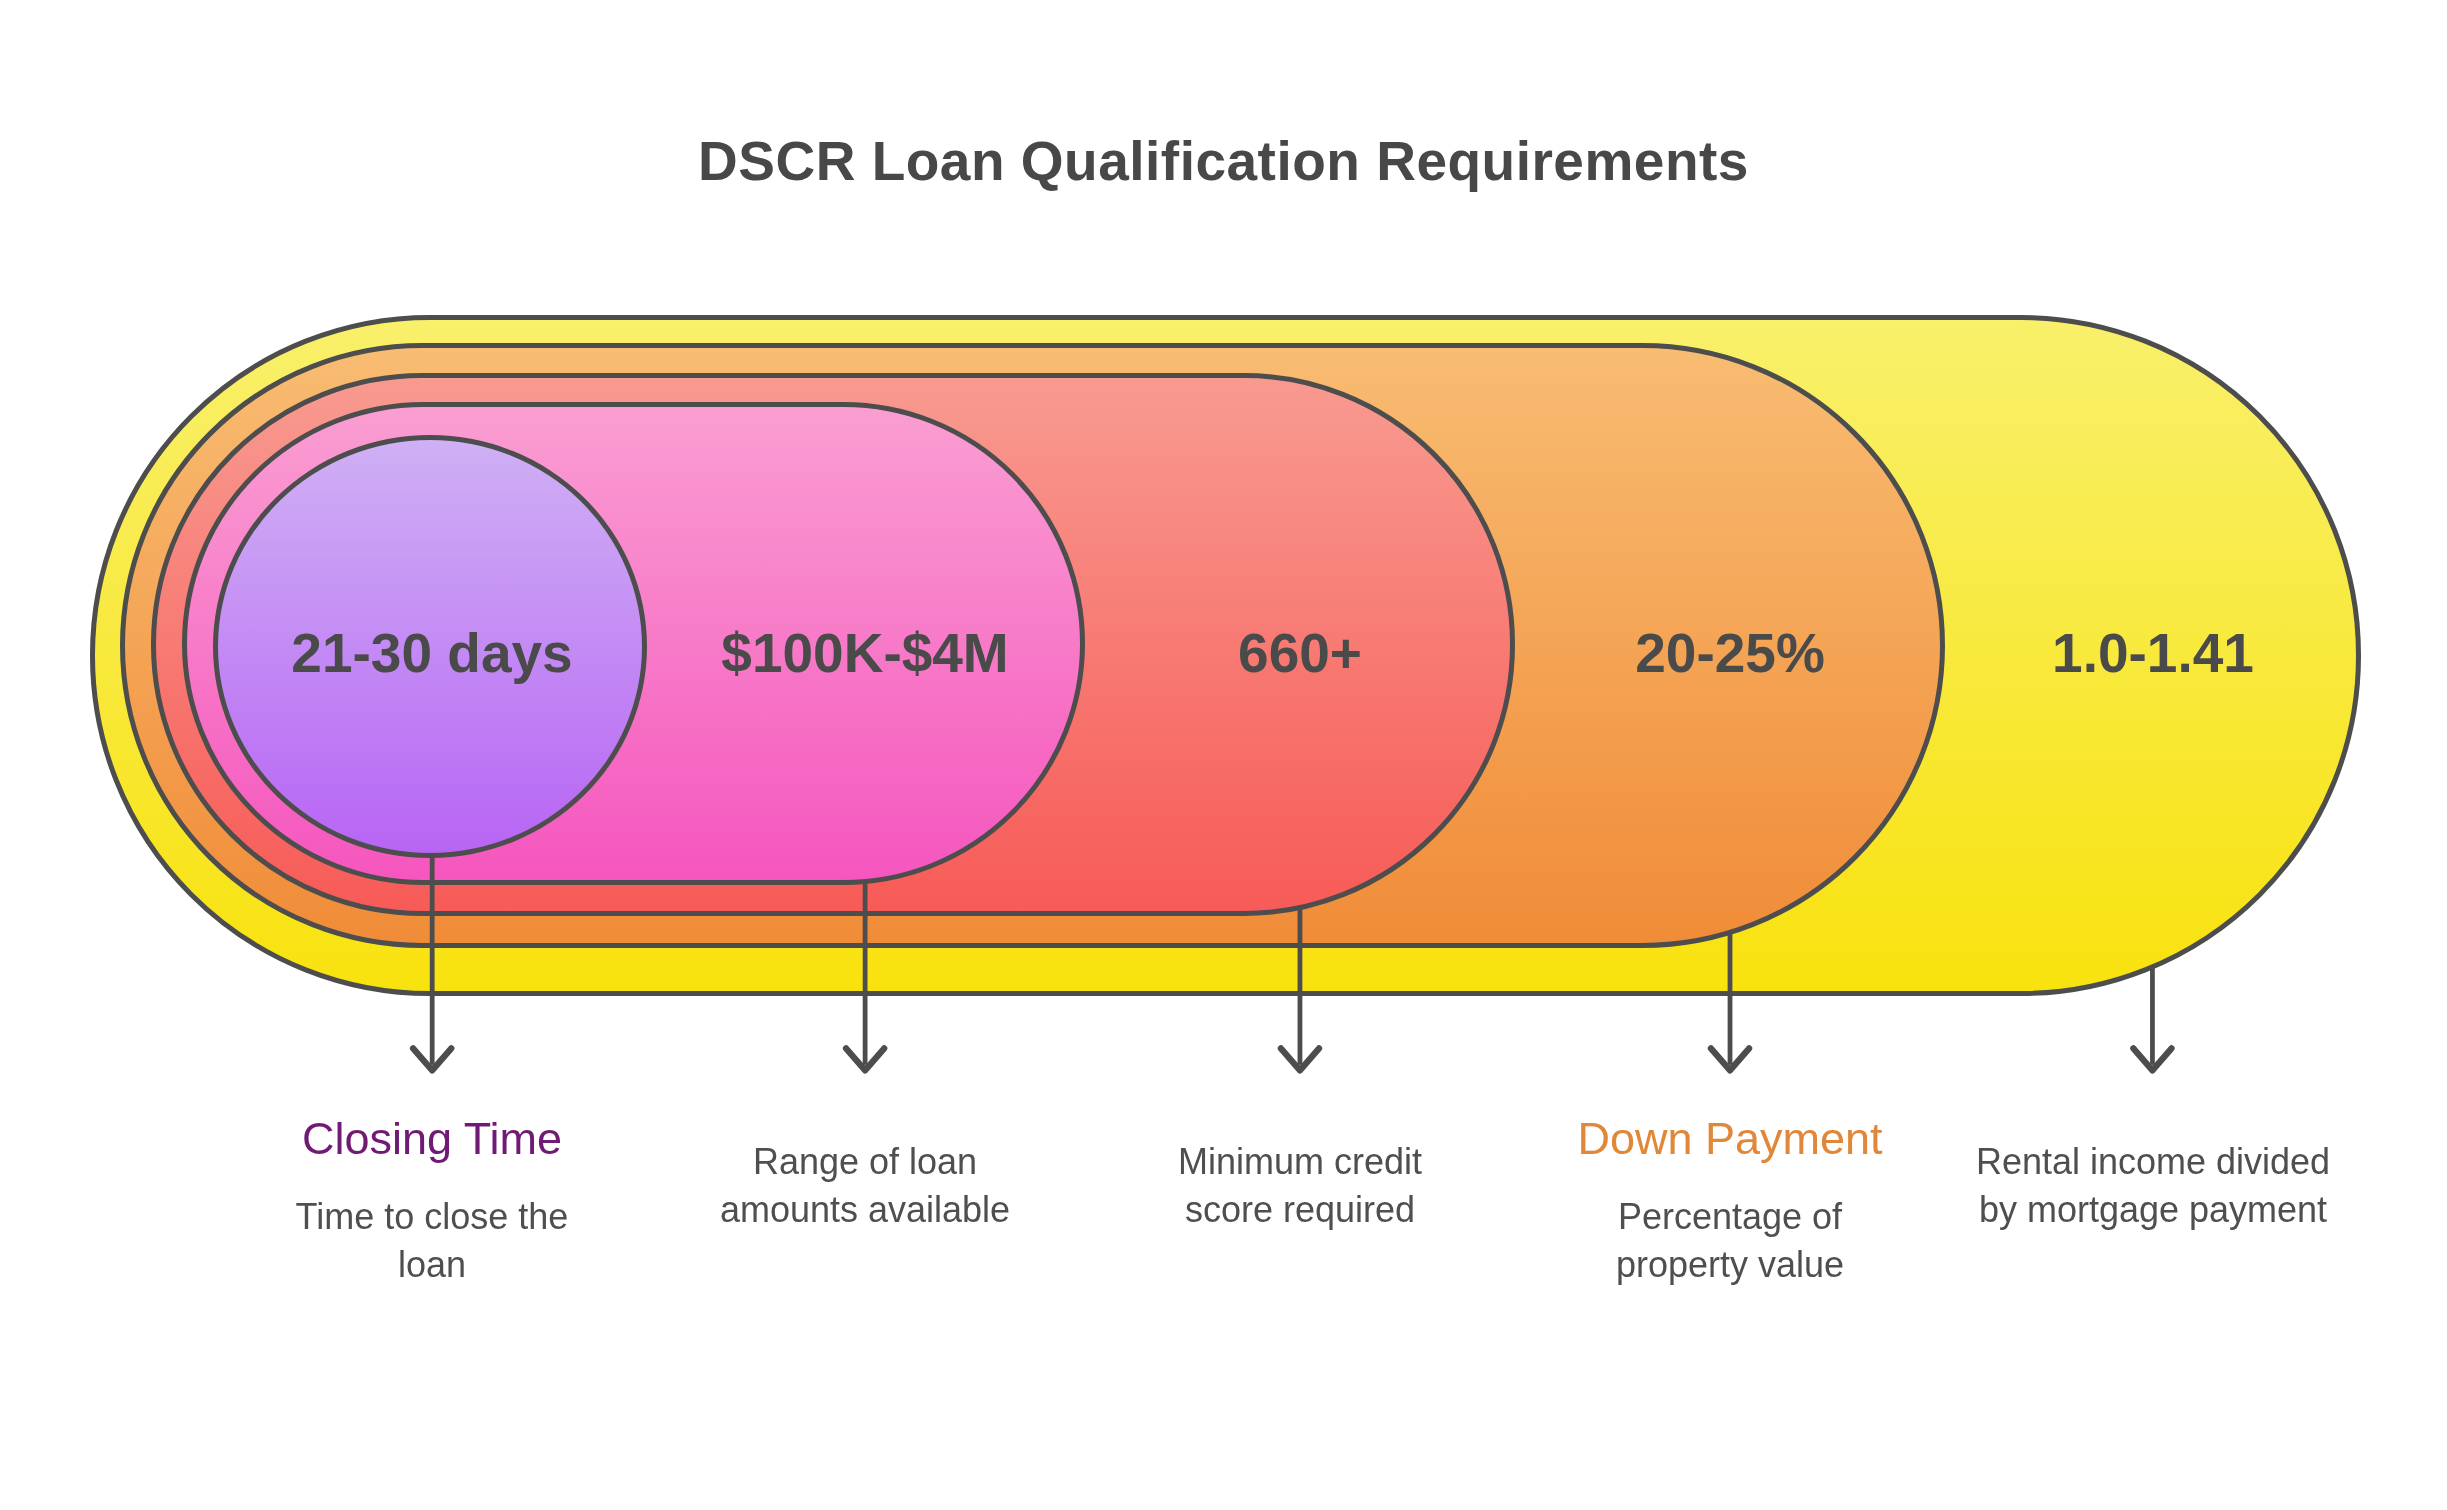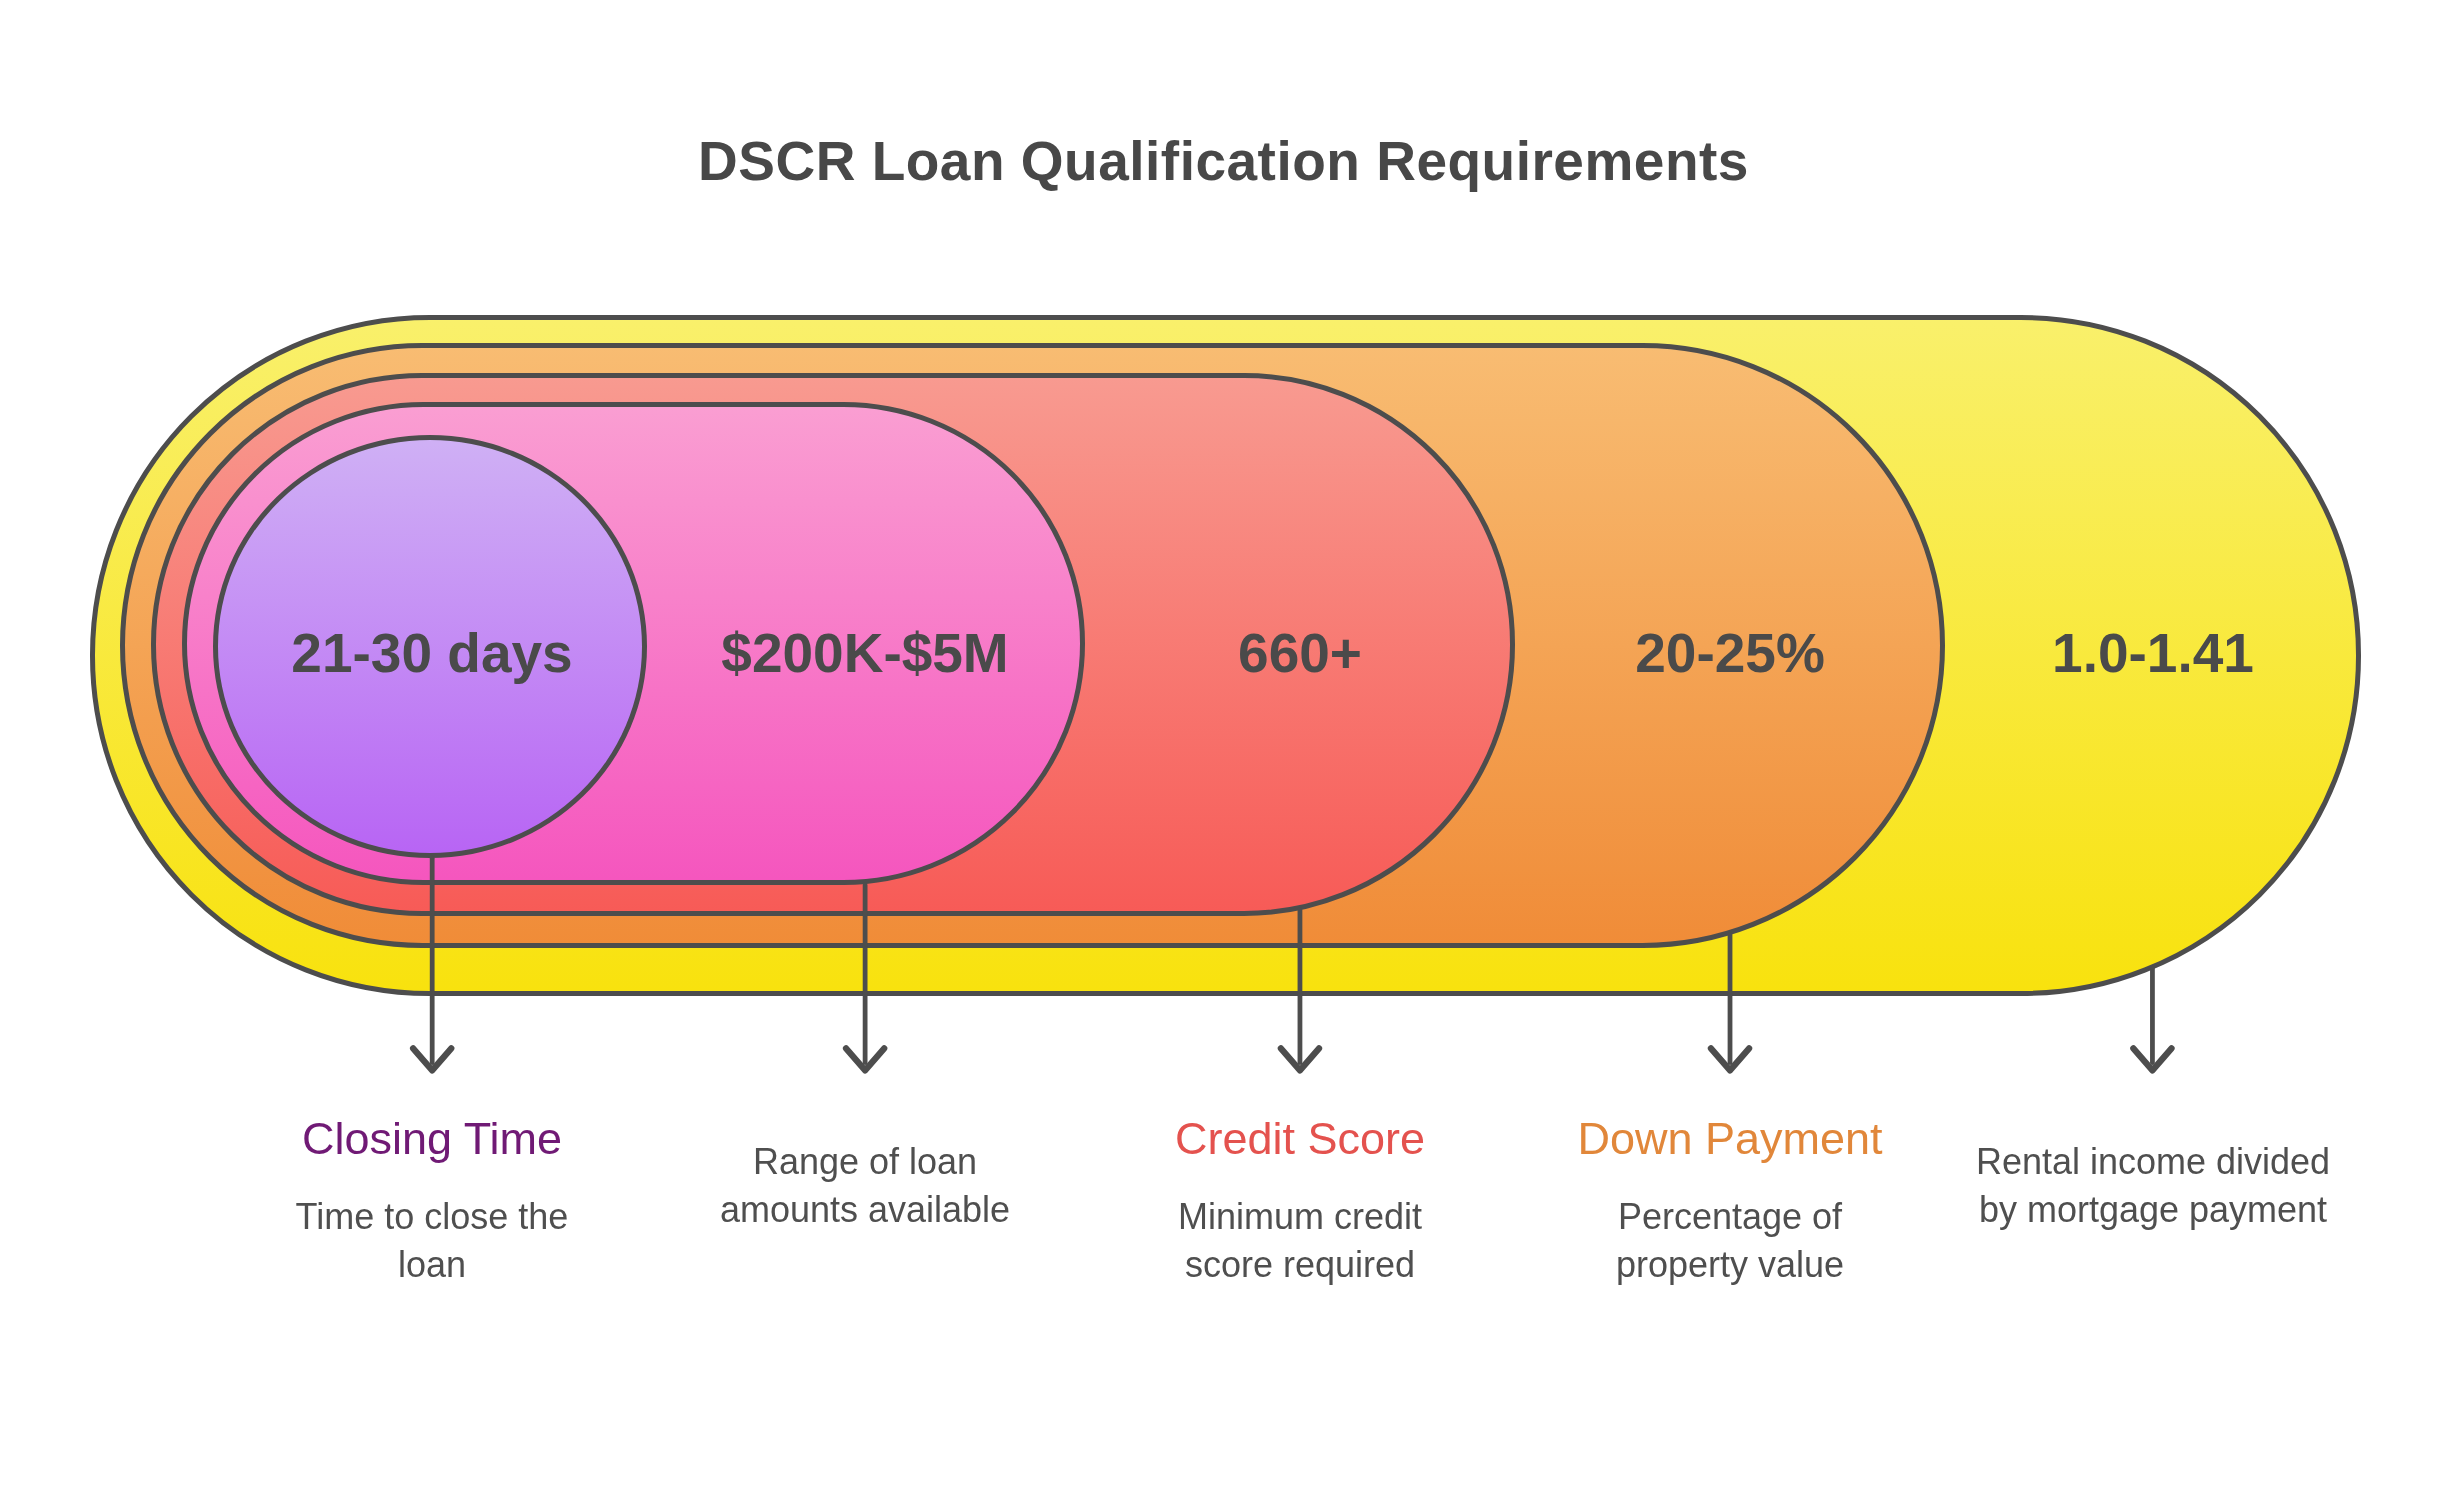--- a/index.html
+++ b/index.html
@@ -89,21 +89,21 @@
 
   <h1 class="title">DSCR Loan Qualification Requirements</h1>
 
   <div class="shape s-yellow" style="background: linear-gradient(rgb(249, 240, 107) 0%, rgb(248, 226, 14) 100%);"></div>
   <div class="shape s-orange" style="background: linear-gradient(rgb(248, 188, 114) 0%, rgb(240, 140, 56) 100%);"></div>
   <div class="shape s-salmon" style="background: linear-gradient(rgb(248, 154, 144) 0%, rgb(247, 91, 87) 100%);"></div>
   <div class="shape s-pink" style="background: linear-gradient(rgb(250, 158, 210) 0%, rgb(245, 86, 190) 100%);"></div>
   <div class="shape s-purple" style="background: linear-gradient(rgb(207, 176, 245) 0%, rgb(184, 101, 244) 100%);"></div>
 
   <div class="value v0">21-30 days</div>
-  <div class="value v1">$200K-$5M</div>
+  <div class="value v1">$100K-$4M</div>
   <div class="value v2">660+</div>
   <div class="value v3">20-25%</div>
   <div class="value v4">1.0-1.41</div>
 
   <svg class="arrows" viewBox="0 0 2560 1580" aria-hidden="true">
     <g>
       <path class="a-line" d="M452,898 L452,1112"></path>
       <path class="a-head" d="M432,1097 L452,1120 L472,1097"></path>
     </g>
     <g>
@@ -125,21 +125,20 @@
   </svg>
 
   <div class="label col0">
     <div class="label-title" style="color: #701a75;">Closing Time</div>
     <div class="label-desc">Time to close the loan</div>
   </div>
   <div class="label col1">
     <div class="label-desc">Range of loan amounts available</div>
   </div>
   <div class="label col2">
-    <div class="label-title" style="color: rgb(228, 82, 78);">Credit Score</div>
     <div class="label-desc">Minimum credit score required</div>
   </div>
   <div class="label col3">
     <div class="label-title" style="color: rgb(225, 135, 58);">Down Payment</div>
     <div class="label-desc">Percentage of property value</div>
   </div>
   <div class="label col4">
     <div class="label-desc">Rental income divided by mortgage payment</div>
   </div>
 

